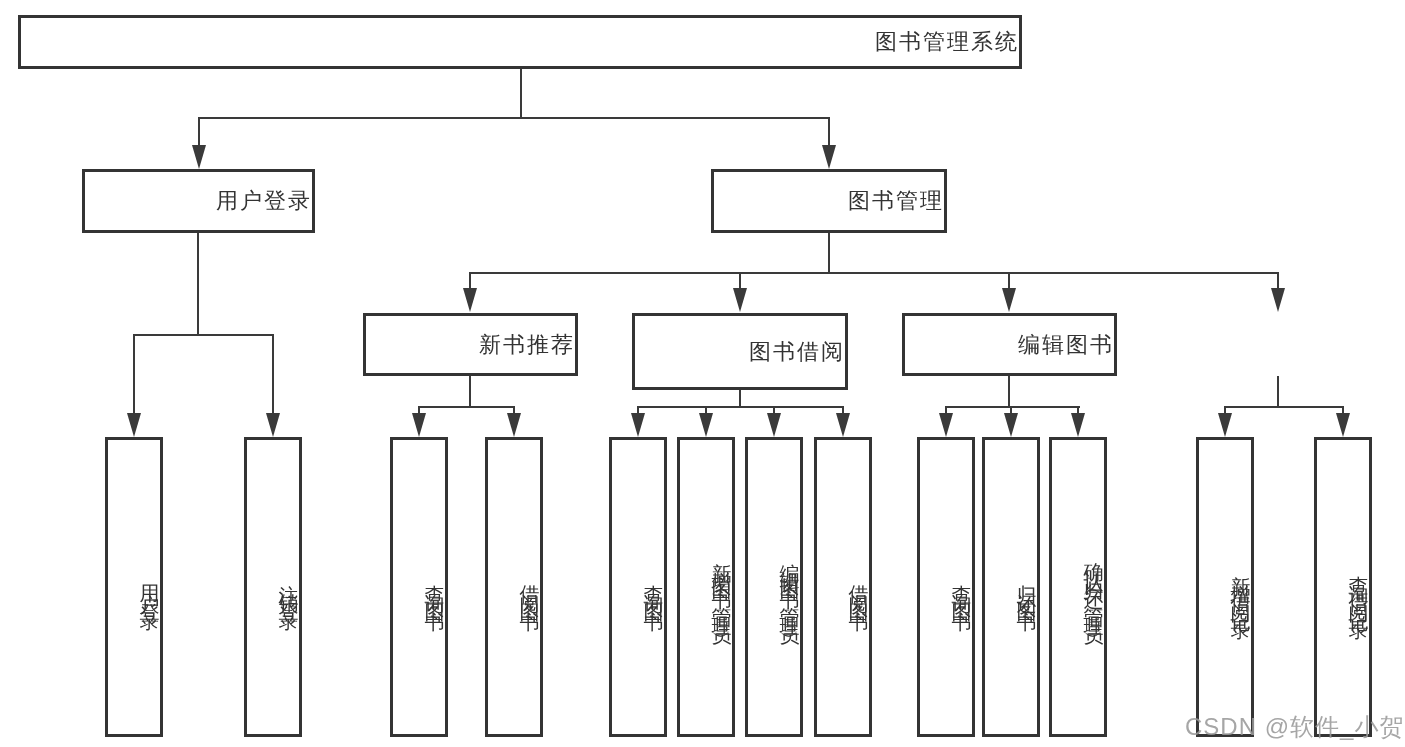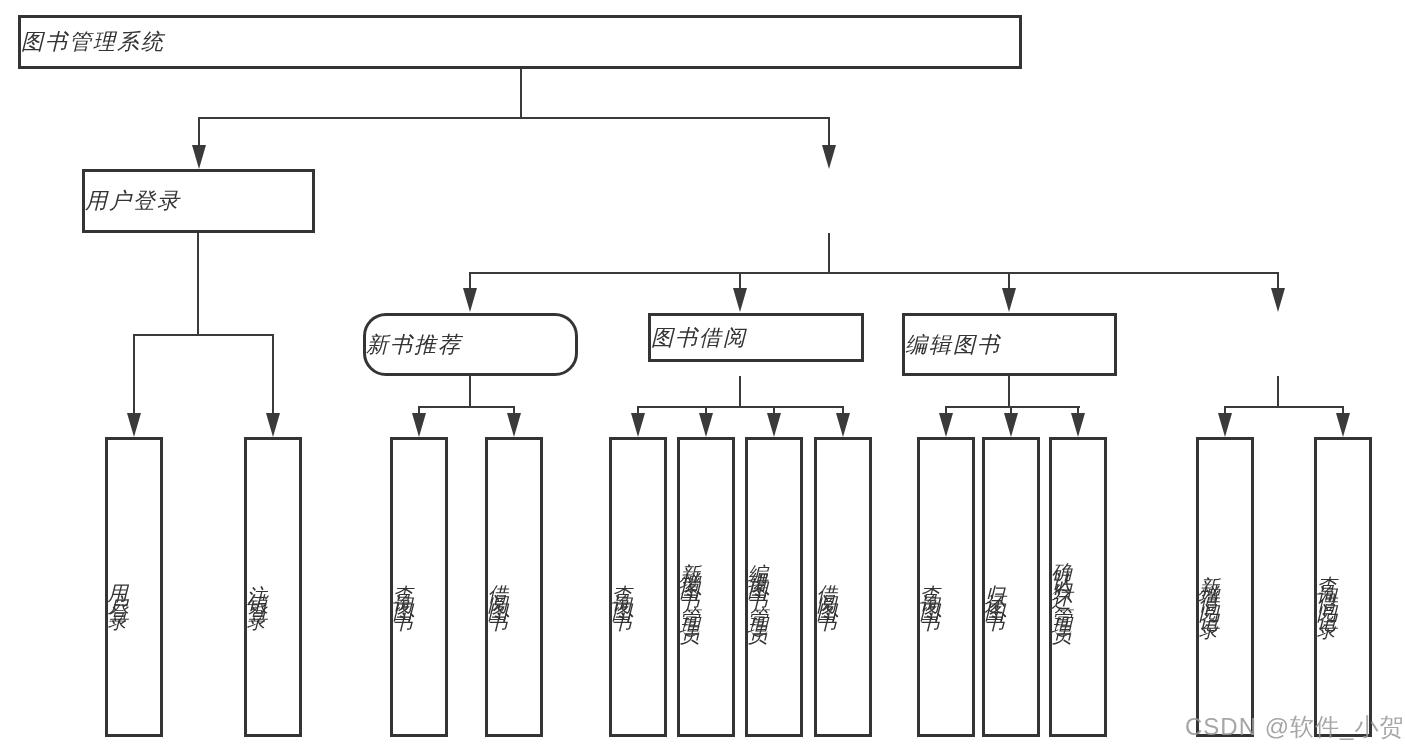--- a/index.html
+++ b/index.html
@@ -15,25 +15,24 @@
     background:var(--bg);
     overflow:hidden;
     font-family:"Liberation Sans","DejaVu Sans",sans-serif;
     color:var(--text);
   }
   .node{
     position:absolute;
     box-sizing:border-box;
     border:3px solid var(--border);
     background:var(--bg);
-    display:flex;align-items:center;justify-content:flex-start;
+    display:flex;align-items:center;justify-content:flex-end;
     font-size:22px;letter-spacing:2px;
     color:var(--text);
     text-align:center;
-    font-style:italic;
   }
   .vnode{
     font-size:20px;letter-spacing:0;
   }
   .vnode .vtext{
     writing-mode:vertical-rl;
     text-orientation:mixed;
     letter-spacing:9px;
     line-height:1;
   }
@@ -121,26 +120,29 @@
   <div class="ah" style="left:1336px;top:413px;"></div>
 
   <div class="node" style="left:18px;top:15px;width:1004px;height:54px;">
     <span>图书管理系统</span>
   </div>
 
   <div class="node" style="left:82px;top:169px;width:233px;height:64px;">
     <span>用户登录</span>
   </div>
 
-
-  <div class="node" style="left:363px;top:313px;width:215px;height:63px;border-radius:23px;">
+  <div class="node" style="left:711px;top:169px;width:236px;height:64px;">
+    <span>图书管理</span>
+  </div>
+
+  <div class="node" style="left:363px;top:313px;width:215px;height:63px;">
     <span>新书推荐</span>
   </div>
 
-  <div class="node" style="left:648px;top:313px;width:216px;height:49px;">
+  <div class="node" style="left:632px;top:313px;width:216px;height:77px;">
     <span>图书借阅</span>
   </div>
 
   <div class="node" style="left:902px;top:313px;width:215px;height:63px;">
     <span>编辑图书</span>
   </div>
 
 
   <div class="node vnode" style="left:105px;top:437px;width:58px;height:300px;">
     <span class="vtext">用户登录</span>

